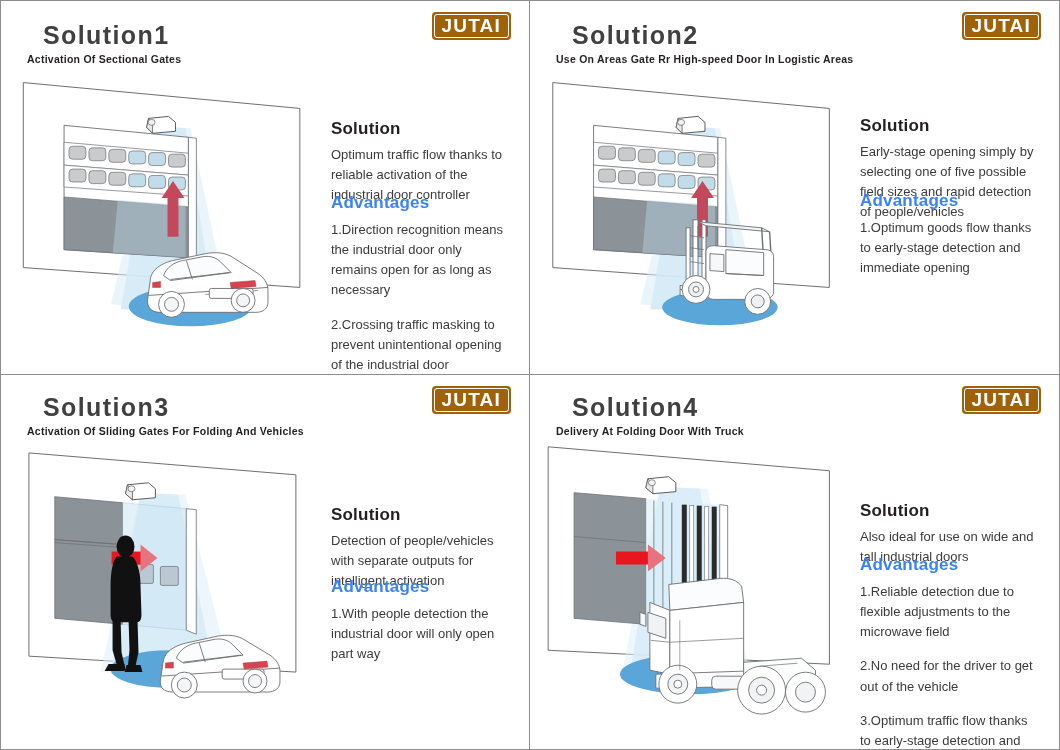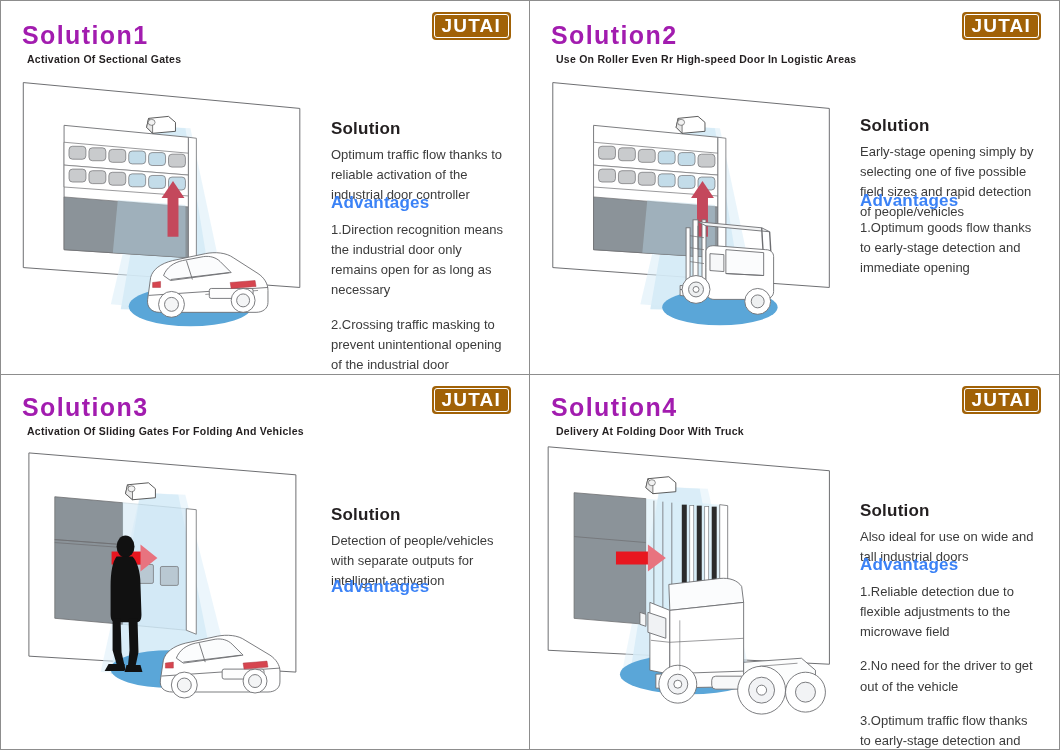--- a/index.html
+++ b/index.html
@@ -5,21 +5,21 @@
   html,body{margin:0;padding:0;background:#ffffff;}
   body{width:1060px;height:750px;font-family:"Liberation Sans",sans-serif;color:#231f20;}
   .sheet{position:relative;width:1060px;height:750px;box-sizing:border-box;border:1px solid #8d8d8d;background:#fff;}
   .grid{position:absolute;inset:0;display:grid;grid-template-columns:1fr 1fr;grid-template-rows:1fr 1fr;}
   .panel{position:relative;box-sizing:border-box;overflow:hidden;}
   .panel.p1{border-right:1px solid #8d8d8d;border-bottom:1px solid #8d8d8d;}
   .panel.p2{border-bottom:1px solid #8d8d8d;}
   .panel.p3{border-right:1px solid #8d8d8d;}
   .panel.p4{}
 
-  .ptitle{position:absolute;left:21px;top:22px;font-size:25px;font-weight:bold;letter-spacing:1.4px;color:#a21caf;line-height:1;}
+  .ptitle{position:absolute;left:42px;top:22px;font-size:25px;font-weight:bold;letter-spacing:1.4px;color:#404040;line-height:1;}
   .psub{position:absolute;left:26px;top:53px;font-size:10.5px;font-weight:bold;letter-spacing:.25px;color:#231f20;line-height:1;}
   .panel.p3 .ptitle,.panel.p4 .ptitle{top:20px;}
   .panel.p3 .psub,.panel.p4 .psub{top:51px;}
 
   .logo{position:absolute;right:18px;top:11px;background:#a16207;border-radius:4px;padding:2px;}
   .logo .inner{border:1.6px solid #ffffff;border-radius:3px;padding:1px 7px 2px 7px;}
   .logo .word{color:#fff;font-size:19px;font-weight:bold;letter-spacing:1.2px;line-height:1;font-family:"Liberation Sans",sans-serif;}
 
   .txt{position:absolute;}
   .h-sol{font-size:17px;font-weight:bold;color:#231f20;margin:0 0 6px 0;letter-spacing:.2px;}
@@ -117,21 +117,21 @@
       </div>
       <div class="txt" style="left:330px;top:192px;">
         <div class="h-adv">Advantages</div>
         <p class="body-l">1.Direction recognition means the industrial door only remains open for as long as necessary</p>
         <p class="body-l">2.Crossing traffic masking to prevent unintentional opening of the industrial door</p>
       </div>
     </div>
 
     <div class="panel p2">
       <div class="ptitle">Solution2</div>
-      <div class="psub">Use On Roller Even Rr High-speed Door In Logistic Areas</div>
+      <div class="psub">Use On Areas Gate Rr High-speed Door In Logistic Areas</div>
       <div class="logo">
         <div class="inner">
           <div class="word">JUTAI</div>
         </div>
       </div>
 
       <svg class="art" viewBox="0 0 530 375" width="530" height="375">
         <polygon points="22,82 300,108 300,288 22,268" fill="#ffffff" stroke="#6d6e71" stroke-width="1"></polygon>
         <polygon points="152,126 120,310 215,312 185,128" fill="#cfe7f5" opacity="0.85"></polygon>
         <polygon points="152,126 110,305 230,315 190,128" fill="#d9edf8" opacity="0.55"></polygon>
@@ -274,20 +274,21 @@
           <circle cx="255" cy="307" r="6.5" fill="#f4f5f6"></circle>
         </g>
       </svg>
 
       <div class="txt block-sol" style="left:330px;top:130px;">
         <div class="h-sol">Solution</div>
         <p class="body-l">Detection of people/vehicles with separate outputs for intelligent activation</p>
       </div>
       <div class="txt" style="left:330px;top:202px;">
         <div class="h-adv">Advantages</div>
+        <p class="body-l">1.With people detection the industrial door will only open part way</p>
       </div>
     </div>
 
     <div class="panel p4">
       <div class="ptitle">Solution4</div>
       <div class="psub">Delivery At Folding Door With Truck</div>
       <div class="logo">
         <div class="inner">
           <div class="word">JUTAI</div>
         </div>

